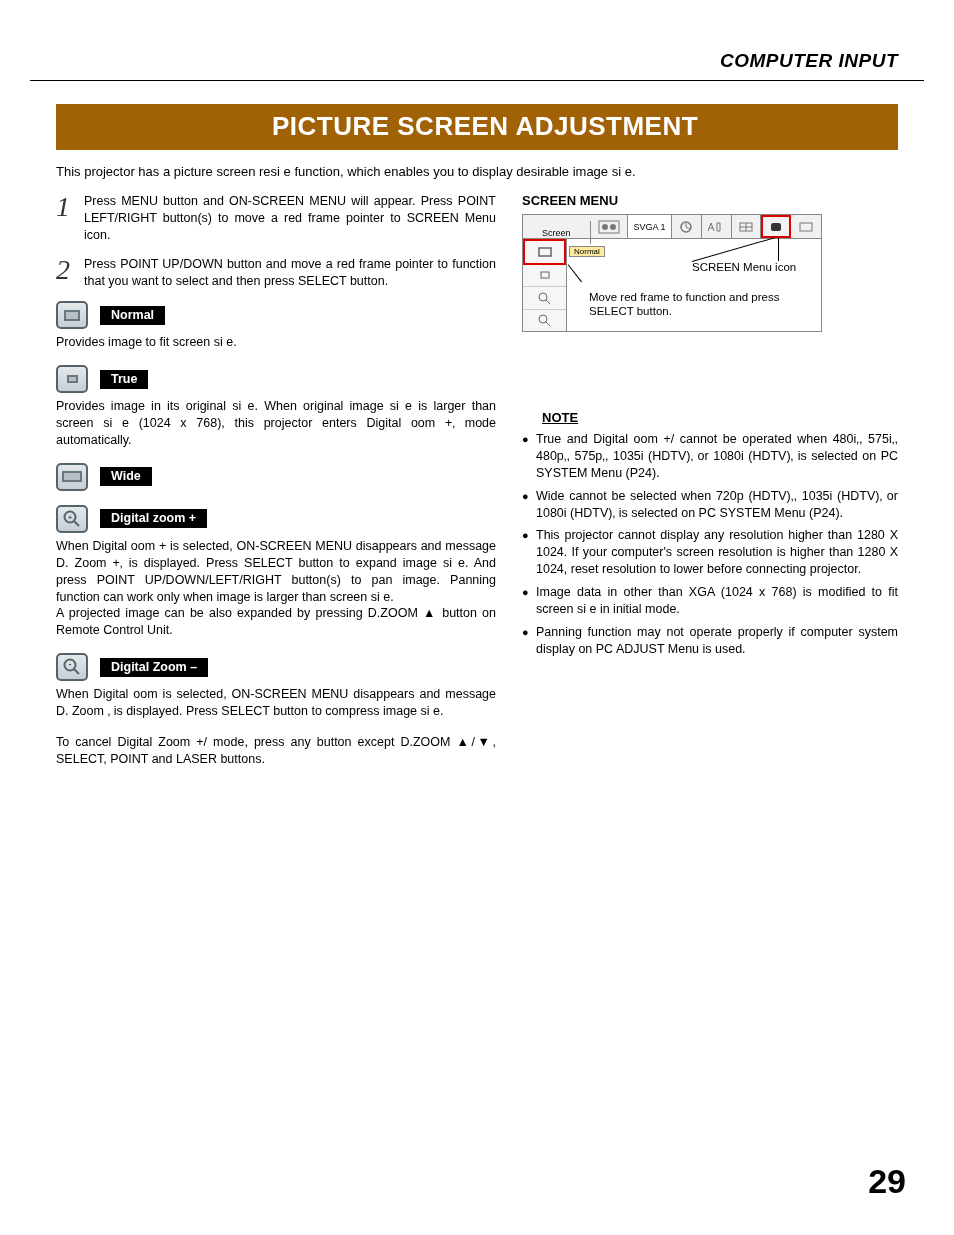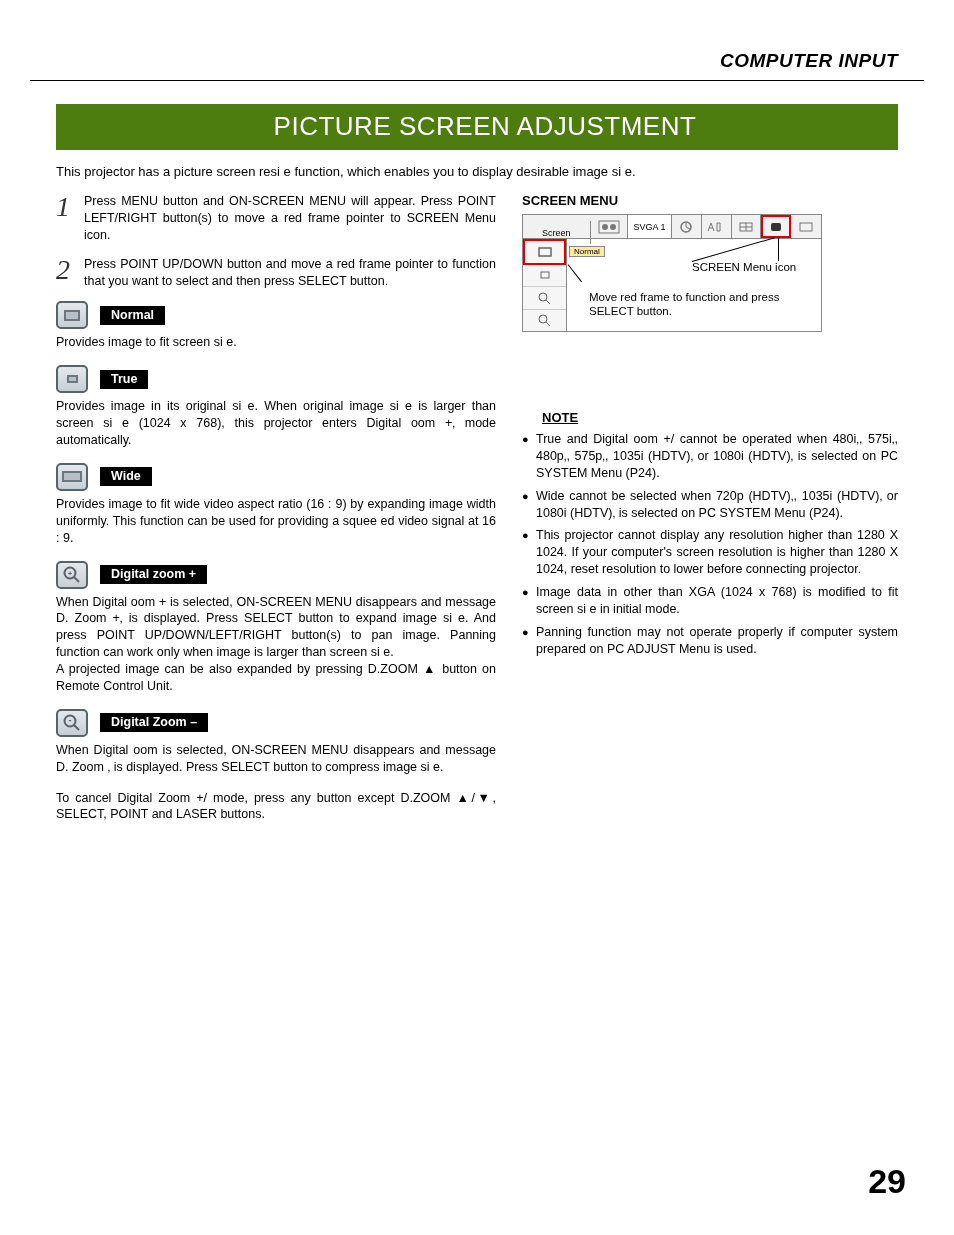--- a/index.html
+++ b/index.html
@@ -26,23 +26,23 @@
   .section-header {
     text-align: right;
     font-weight: bold;
     font-style: italic;
     font-size: 19px;
     letter-spacing: 0.5px;
     margin-bottom: 6px;
     padding-right: 0;
   }
   .title-bar {
-    background: #4d7c0f;
+    background: #a16207;
     color: #fff;
-    font-weight: normal;
+    font-weight: bold;
     font-size: 26px;
     text-align: center;
     padding: 7px 0 8px 16px;
     margin: 32px 0 14px 0;
     letter-spacing: 0.5px;
   }
   .intro {
     font-size: 13px;
     margin-bottom: 14px;
   }
@@ -280,21 +280,20 @@
         <div class="mode-desc">Provides image in its original si e.  When original image si e is larger than screen si e (1024 x 768), this projector enters  Digital  oom +‚ mode automatically.</div>
       </div>
 
       <div class="mode-block">
         <div class="mode-header">
           <div class="mode-icon">
               <div class="mode-icon-inner-wide"></div>
             </div>
           <div class="mode-label">Wide</div>
         </div>
-        <div class="mode-desc">Provides image to fit wide video aspect ratio (16 : 9) by expanding image width uniformly.  This function can be used for providing a squee ed video signal at 16 : 9.</div>
       </div>
 
       <div class="mode-block">
         <div class="mode-header">
           <div class="mode-icon-zoom">
             <svg viewBox="0 0 20 20">
                 <circle cx="8" cy="8" r="5.5" fill="none" stroke="#55636d" stroke-width="2"></circle>
                 <line x1="12" y1="12" x2="17" y2="17" stroke="#55636d" stroke-width="2"></line>
                 <text x="8" y="10.5" font-size="7" text-anchor="middle" fill="#55636d" font-weight="bold">+</text>
               </svg>
@@ -418,21 +417,21 @@
         <div class="note-item">
             <div class="bullet">●</div>
             <div class="note-text">This projector cannot display any resolution higher than 1280 X 1024.  If your computer's screen resolution is higher than 1280 X 1024, reset resolution to lower before connecting projector.</div>
           </div>
         <div class="note-item">
             <div class="bullet">●</div>
             <div class="note-text">Image data in other than XGA (1024 x 768) is modified to fit screen si e in initial mode.</div>
           </div>
         <div class="note-item">
             <div class="bullet">●</div>
-            <div class="note-text">Panning function may not operate properly if computer system prepared on PC ADJUST Menu is used.</div>
+            <div class="note-text">Panning function may not operate properly if computer system display on PC ADJUST Menu is used.</div>
           </div>
       </div>
 
     </div>
   </div>
 
   <div class="page-number">29</div>
 </div>
 
 </body></html>

